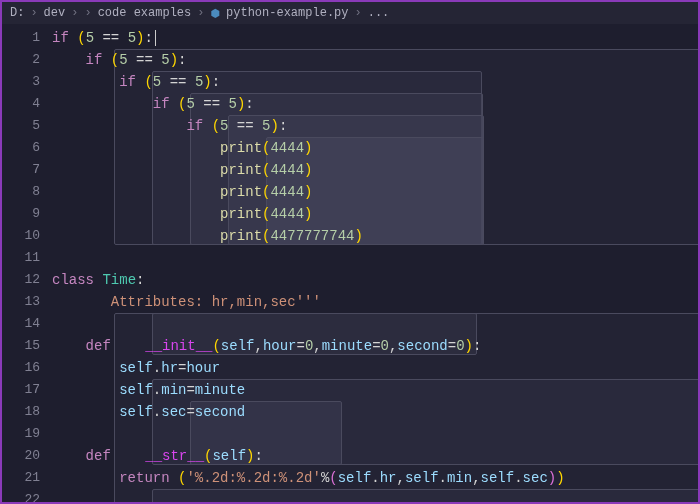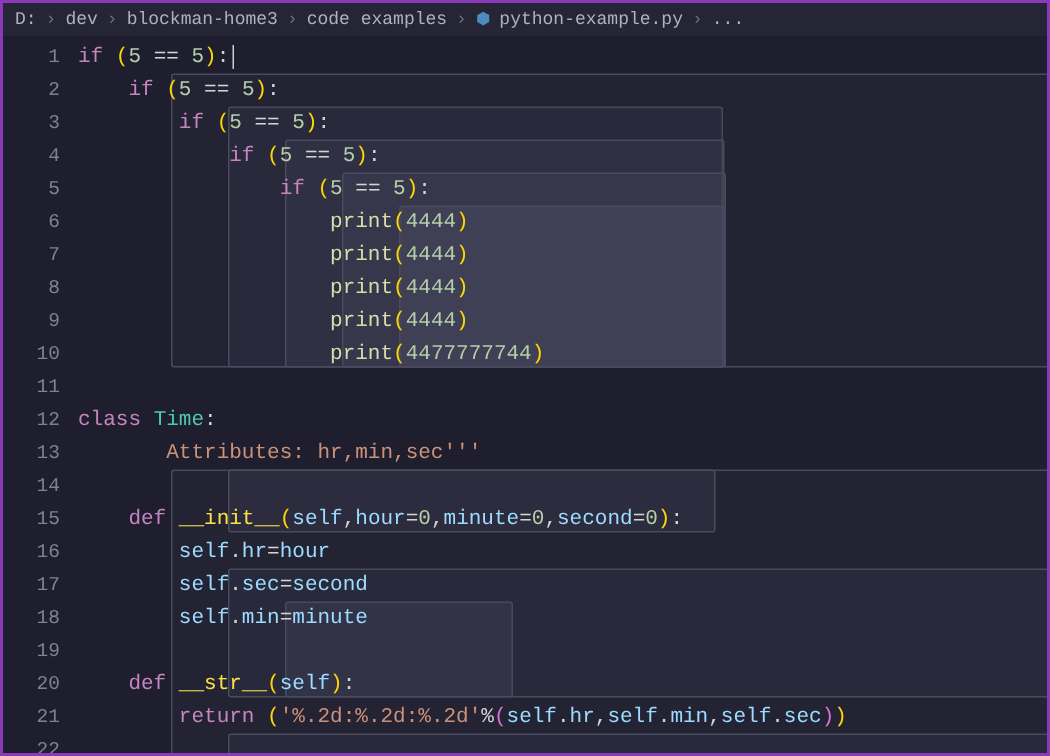--- a/index.html
+++ b/index.html
@@ -63,21 +63,21 @@
     .op { color: #d4d4d4; }
     .paren { color: #ffd700; }
     .paren2 { color: #da70d6; }
     .cls { color: #4ec9b0; }
     .colon { color: #d4d4d4; }
     .str { color: #ce9178; }
     .fn { color: #dcdcaa; }
     .self { color: #9cdcfe; }
     .param { color: #9cdcfe; }
     .prop { color: #9cdcfe; }
-    .method { color: #fde047; }
+    .method { color: #d946ef; margin-left: 26px; }
 
     
     .block {
       position: absolute;
       border: 1px solid #4a4a5e;
       background: rgba(60,60,80,0.18);
       border-radius: 2px;
       z-index: 1;
       pointer-events: none;
     }
@@ -103,21 +103,20 @@
     }
   </style>
 </head>
 <body>
 
 <div class="breadcrumb">
   <span class="breadcrumb-item">D:</span>
   <span class="breadcrumb-sep">›</span>
   <span class="breadcrumb-item">dev</span>
   <span class="breadcrumb-sep">›</span>
-  <span class="breadcrumb-item">blockman-home3</span>
   <span class="breadcrumb-sep">›</span>
   <span class="breadcrumb-item">code examples</span>
   <span class="breadcrumb-sep">›</span>
   <span class="py-icon">⬢</span>
   <span class="breadcrumb-item">python-example.py</span>
   <span class="breadcrumb-sep">›</span>
   <span class="breadcrumb-item">...</span>
 </div>
 
 <div class="editor">
@@ -185,23 +184,23 @@
 
 
     <div class="line">    <span class="str">   Attributes: hr,min,sec'''</span></div>
 
     <div class="line"> </div>
 
     <div class="line">    <span class="kw">def</span> <span class="method">__init__</span><span class="paren">(</span><span class="self">self</span>,<span class="param">hour</span>=<span class="num">0</span>,<span class="param">minute</span>=<span class="num">0</span>,<span class="param">second</span>=<span class="num">0</span><span class="paren">)</span><span class="colon">:</span></div>
 
     <div class="line">        <span class="self">self</span>.<span class="prop">hr</span>=<span class="param">hour</span></div>
 
+    <div class="line">        <span class="self">self</span>.<span class="prop">min</span>=<span class="param">minute</span></div>
+
     <div class="line">        <span class="self">self</span>.<span class="prop">sec</span>=<span class="param">second</span></div>
-
-    <div class="line">        <span class="self">self</span>.<span class="prop">min</span>=<span class="param">minute</span></div>
 
     <div class="line"> </div>
 
     <div class="line">    <span class="kw">def</span> <span class="method">__str__</span><span class="paren">(</span><span class="self">self</span><span class="paren">)</span><span class="colon">:</span></div>
 
     <div class="line">        <span class="kw">return</span> <span class="paren">(</span><span class="str">'%.2d:%.2d:%.2d'</span><span class="op">%</span><span class="paren2">(</span><span class="self">self</span>.<span class="prop">hr</span>,<span class="self">self</span>.<span class="prop">min</span>,<span class="self">self</span>.<span class="prop">sec</span><span class="paren2">)</span><span class="paren">)</span></div>
   </div>
 </div>
 
 </body></html>

